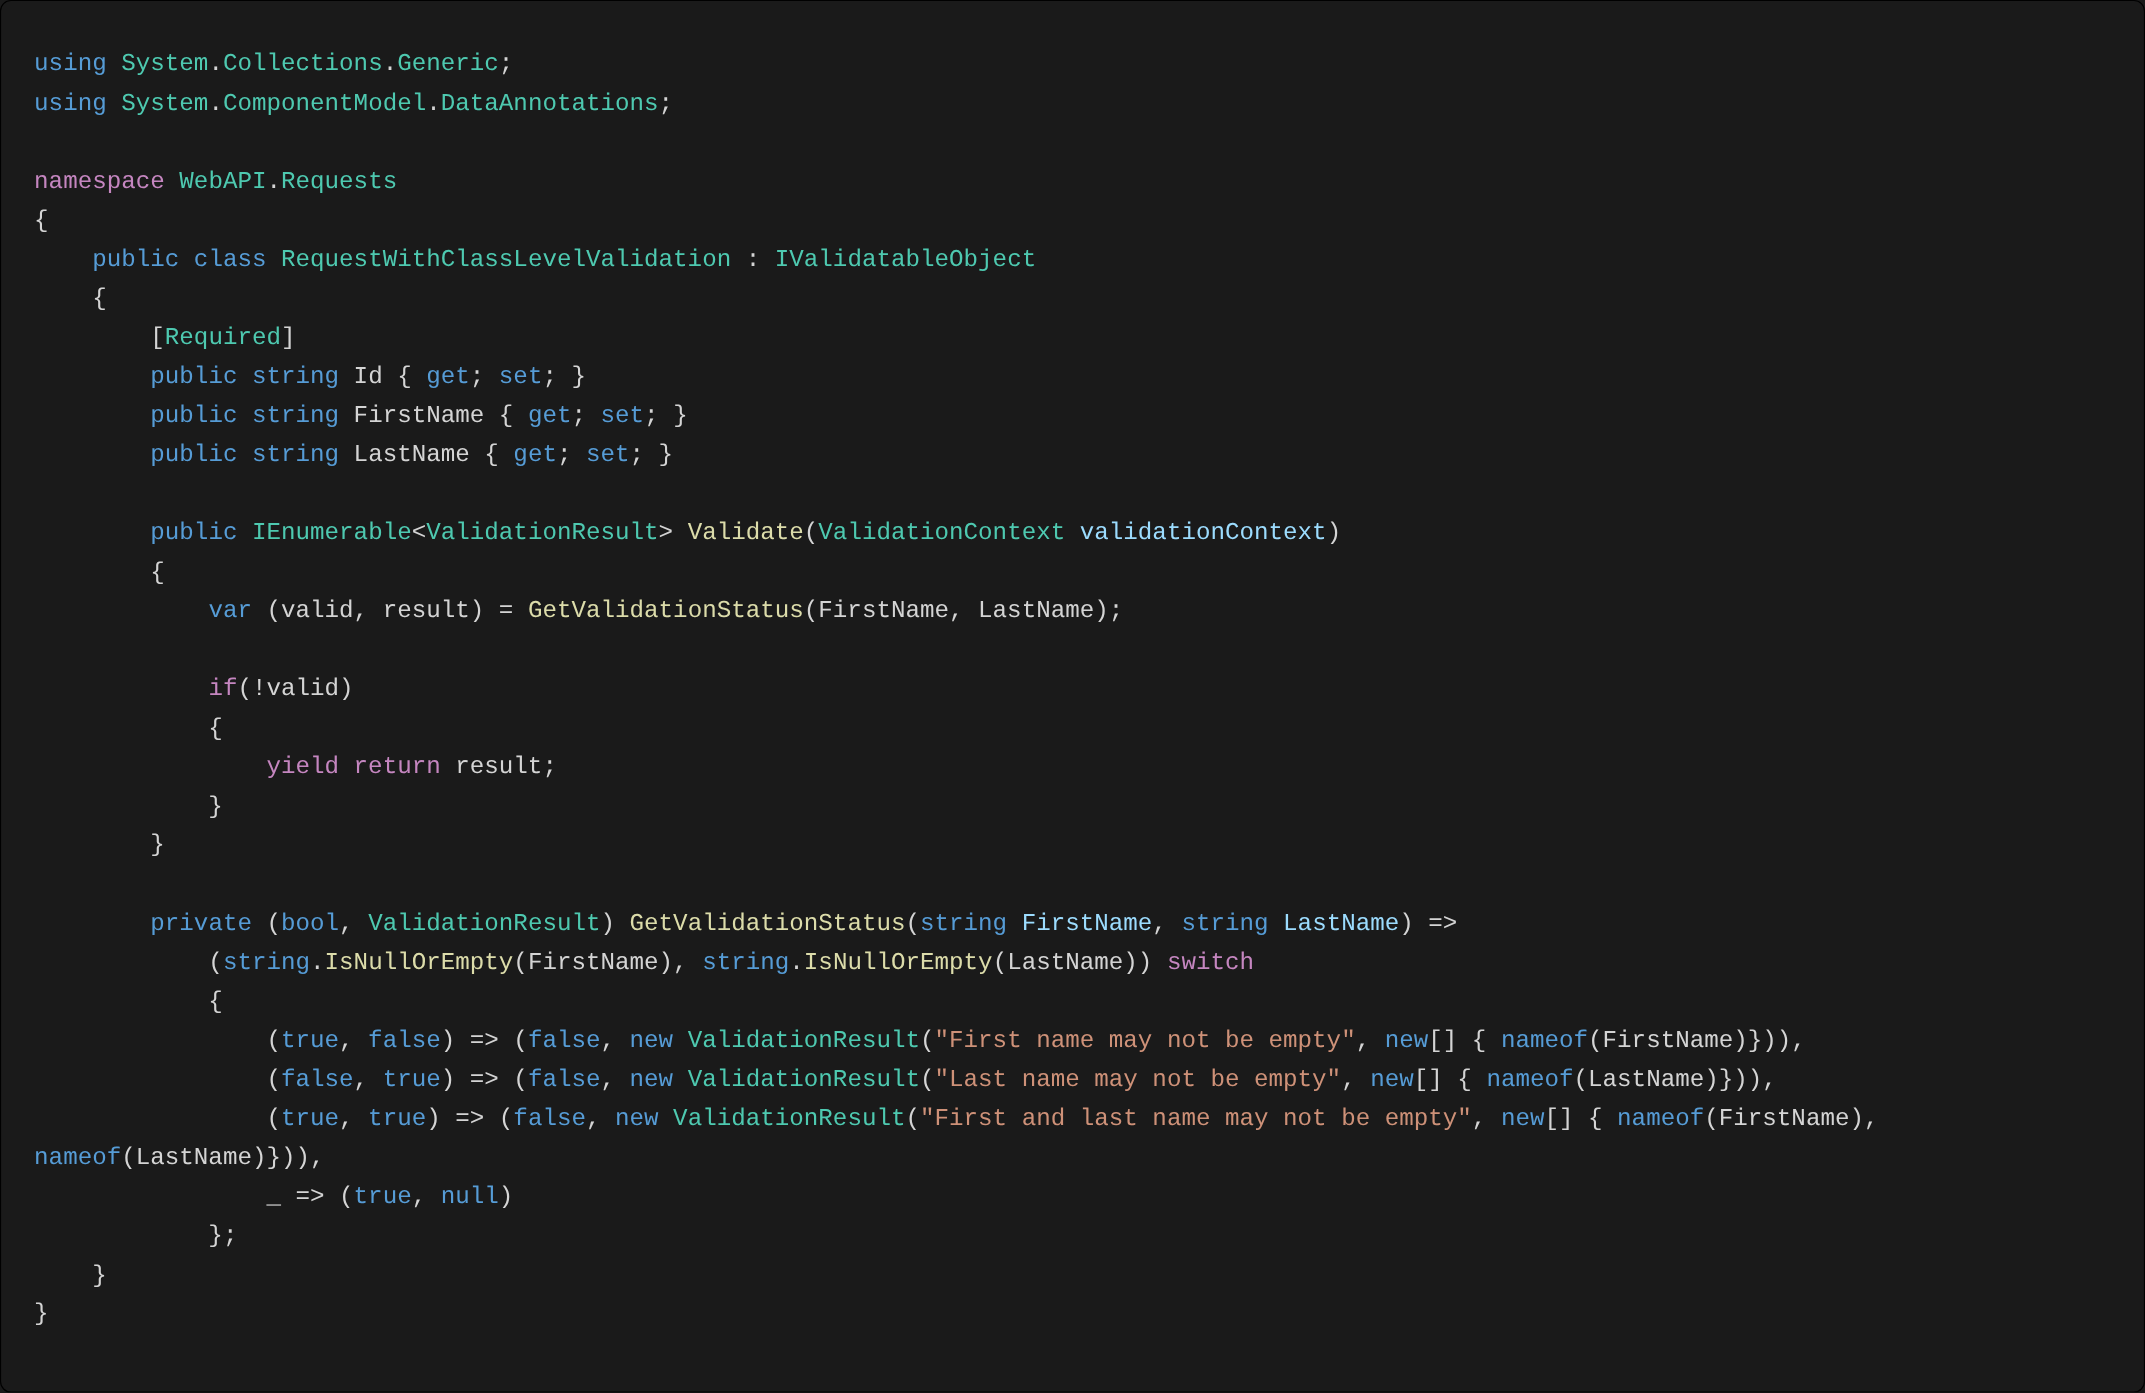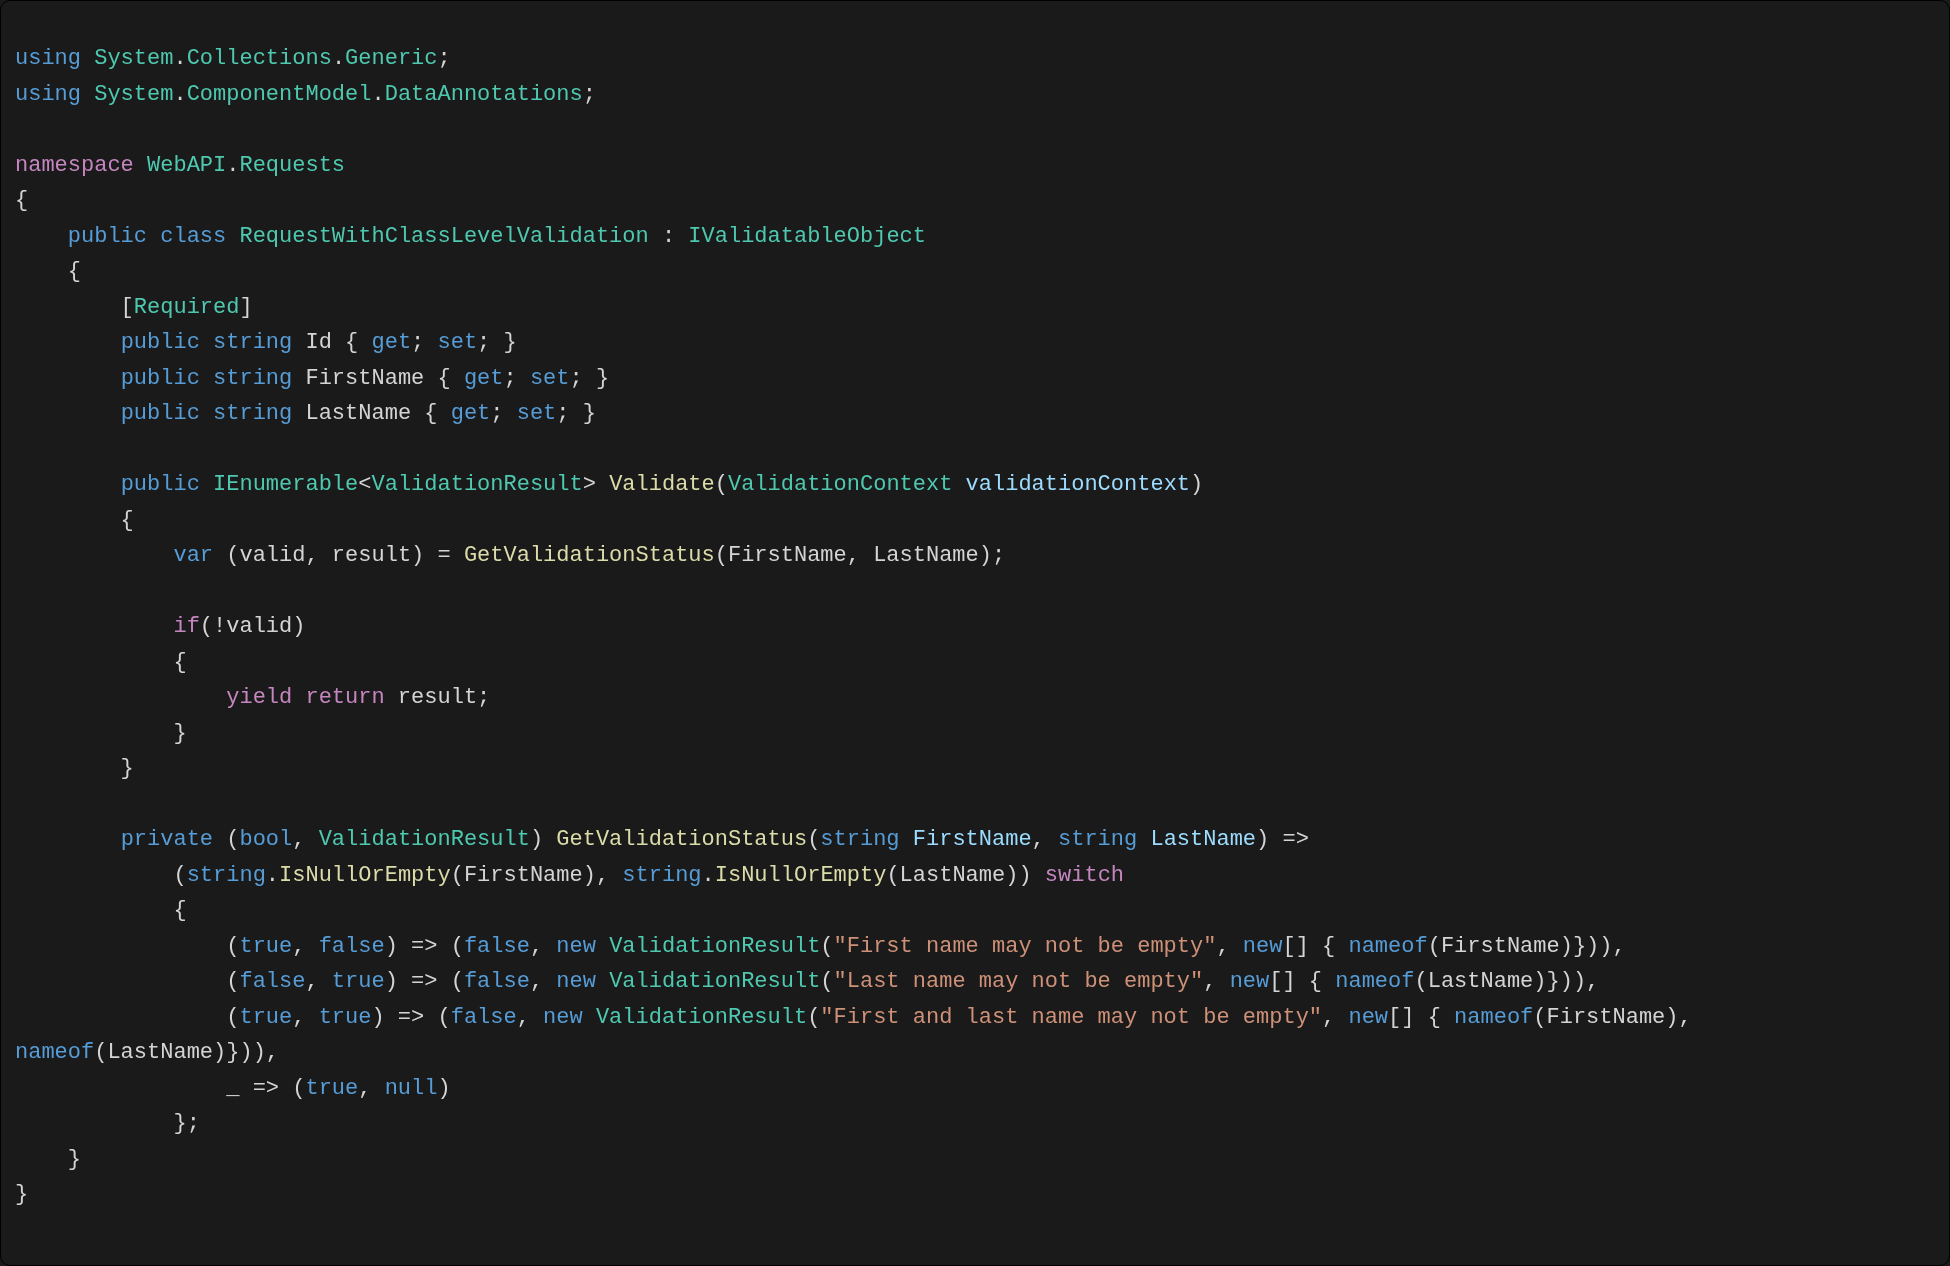--- a/index.html
+++ b/index.html
@@ -9,21 +9,21 @@
     width: 1950px;
     height: 1266px;
   }
   .code-panel {
     background: #1a1a1a;
     border-radius: 10px;
     border: 1px solid #000;
     box-sizing: border-box;
     width: 1950px;
     height: 1266px;
-    padding: 40px 14px;
+    padding: 40px 30px;
     overflow: hidden;
   }
   pre.code {
     margin: 0;
     font-family: "SFMono-Regular", Consolas, "Liberation Mono", Menlo, monospace;
     font-size: 22px;
     line-height: 35.5px;
     color: #d4d4d4;
     white-space: pre;
   }

